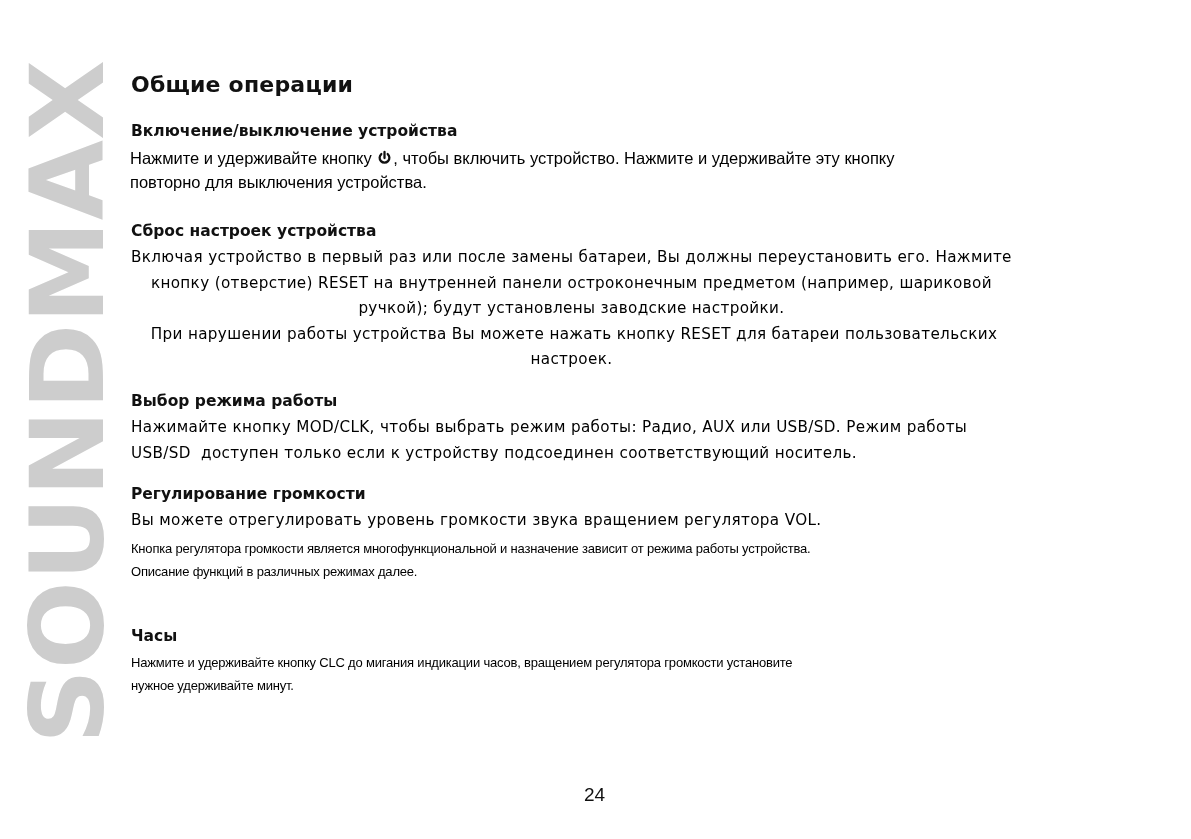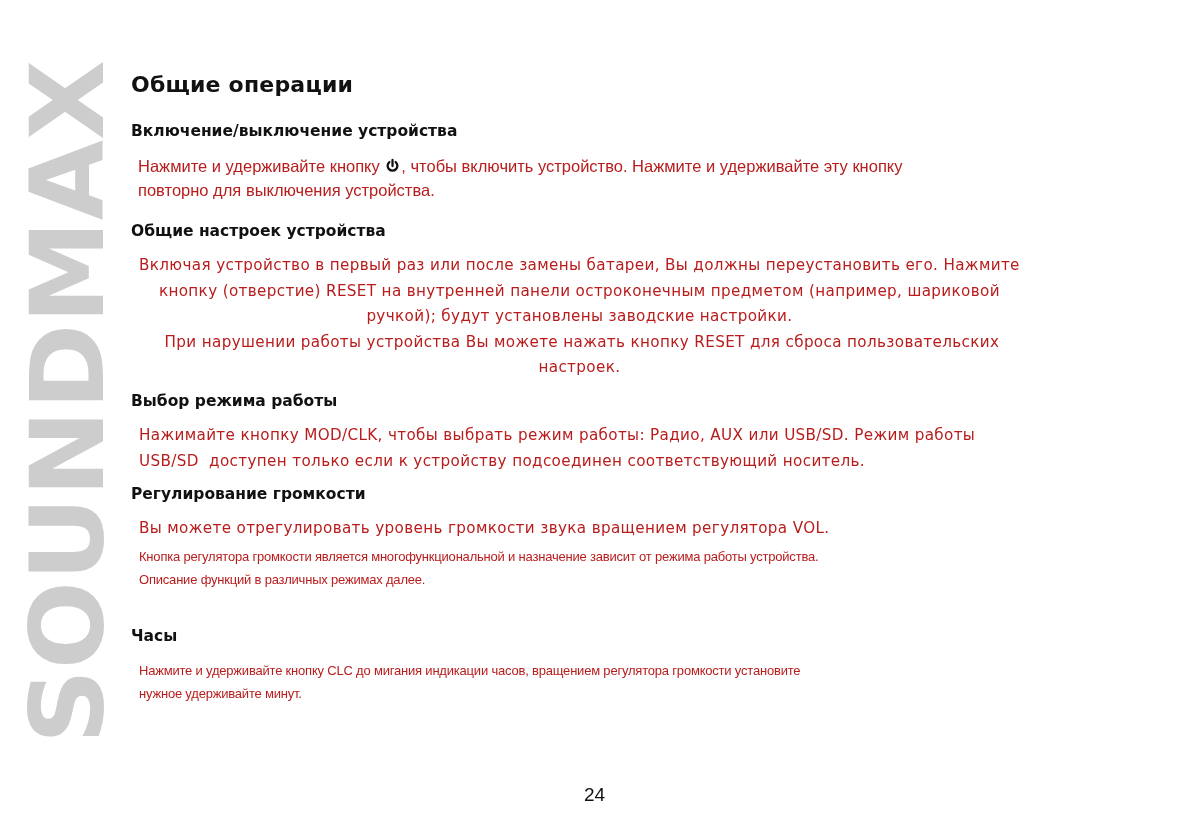--- a/index.html
+++ b/index.html
@@ -43,22 +43,22 @@
       margin: 0;
       font-family: "DejaVu Sans", sans-serif;
       font-weight: bold;
       font-size: 15.5px;
       color: #111;
       white-space: nowrap;
     }
     .para {
       position: absolute;
       left: 131px;
-      margin: 8px;
-      color: #b91c1c;
+      margin: 0;
+      color: #000000;
       white-space: nowrap;
     }
     .para .line {
       display: block;
     }
     
     .font-a {
       font-family: "Liberation Sans", sans-serif;
       font-size: 16.5px;
       line-height: 24px;
@@ -106,26 +106,26 @@
 
 <h2 class="section-heading" style="top:122px;">Включение/выключение устройства</h2>
 <p class="para font-a" style="top:146px; left:130px;">
   <span class="line"><span>Нажмите и удерживайте кнопку </span><svg class="power-icon" viewBox="0 0 16 16">
         <path d="M8 1.5 V8" stroke="#111" stroke-width="2.4" stroke-linecap="round" fill="none"></path>
         <path d="M4.6 3.8 A5.2 5.2 0 1 0 11.4 3.8" stroke="#111" stroke-width="2.4" stroke-linecap="round" fill="none"></path>
       </svg><span>, чтобы включить устройство.  Нажмите и удерживайте эту кнопку</span></span>
   <span class="line">повторно для выключения устройства.</span>
 </p>
 
-<h2 class="section-heading" style="top:222px;">Общие настроек устройства</h2>
+<h2 class="section-heading" style="top:222px;">Сброс настроек устройства</h2>
 <p class="para font-v" style="top:245px;text-align:center;">
   <span class="line">Включая устройство в первый раз или после замены батареи, Вы должны переустановить его. Нажмите</span>
   <span class="line">кнопку (отверстие) RESET на внутренней панели остроконечным предметом (например, шариковой</span>
   <span class="line">ручкой); будут установлены заводские настройки.</span>
-  <span class="line" style="white-space:pre;"> При нарушении работы устройства Вы можете нажать кнопку RESET для сброса пользовательских</span>
+  <span class="line" style="white-space:pre;"> При нарушении работы устройства Вы можете нажать кнопку RESET для батареи пользовательских</span>
   <span class="line">настроек.</span>
 </p>
 
 <h2 class="section-heading" style="top:392px;">Выбор режима работы</h2>
 <p class="para font-v" style="top:415px;">
   <span class="line">Нажимайте кнопку MOD/CLK, чтобы выбрать режим работы: Радио, AUX или USB/SD. Режим работы</span>
   <span class="line" style="white-space:pre;">USB/SD  доступен только если к устройству подсоединен соответствующий носитель.</span>
 </p>
 
 <h2 class="section-heading" style="top:485px;">Регулирование громкости</h2>

